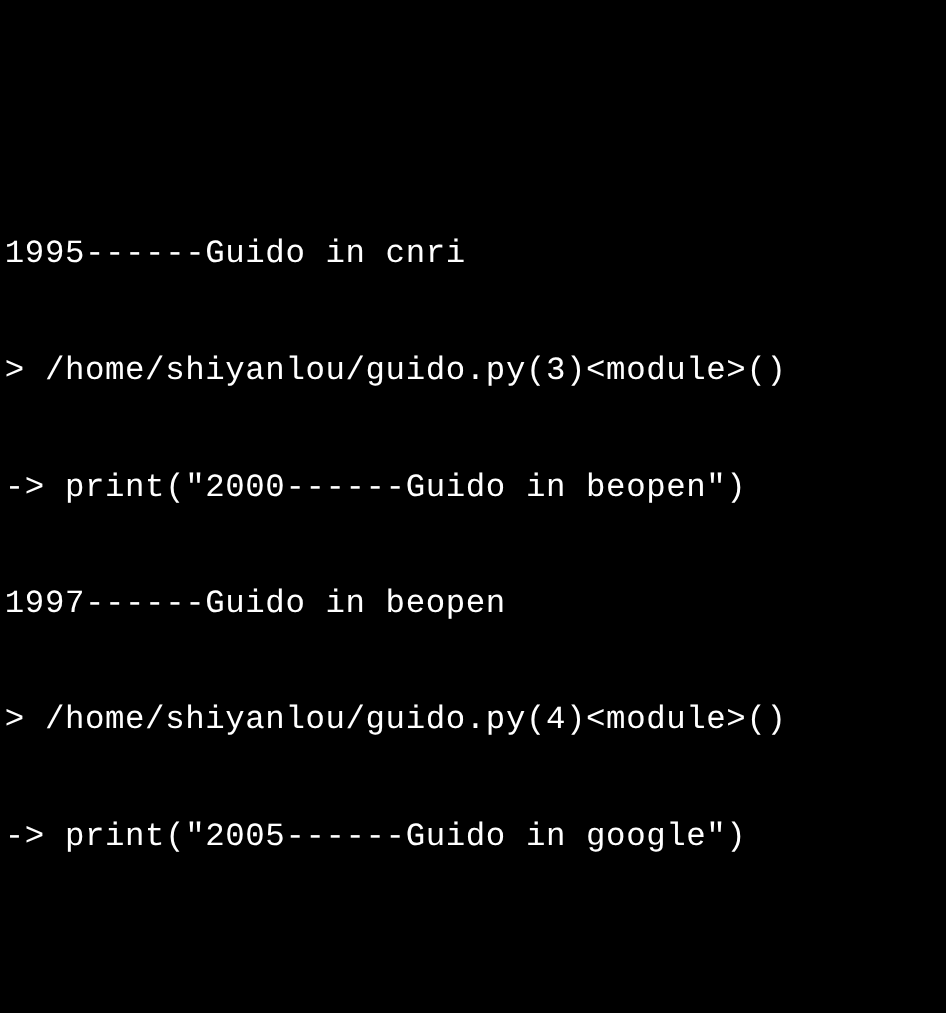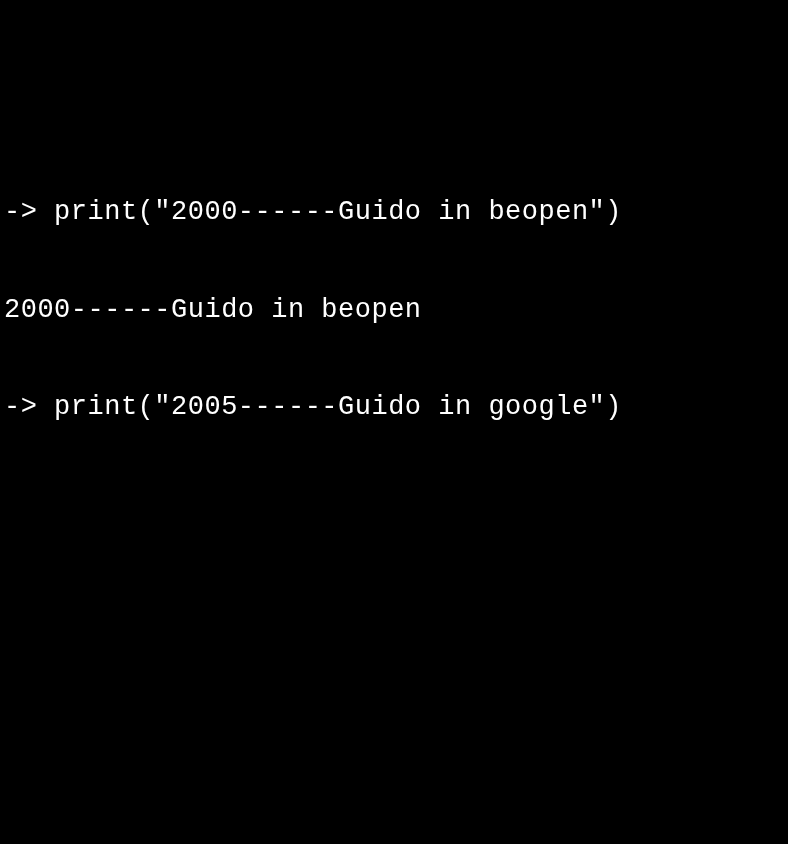--- a/index.html
+++ b/index.html
@@ -23,22 +23,25 @@
     .terminal-line {
       display: block;
     }
   </style>
 </head>
 <body>
 
 
 
 <div>
+  <span class="terminal-line">1995------Guido in cnri</span>
+  <span class="terminal-line">&gt; /home/shiyanlou/guido.py(3)&lt;module&gt;()</span>
   <span class="terminal-line">-&gt; print("2000------Guido in beopen")</span>
-  <span class="terminal-line">2000------Guido in beopen</span>
+  <span class="terminal-line">1997------Guido in beopen</span>
+  <span class="terminal-line">&gt; /home/shiyanlou/guido.py(4)&lt;module&gt;()</span>
   <span class="terminal-line">-&gt; print("2005------Guido in google")</span>
   
   
   
   
   
   
   
   
   

